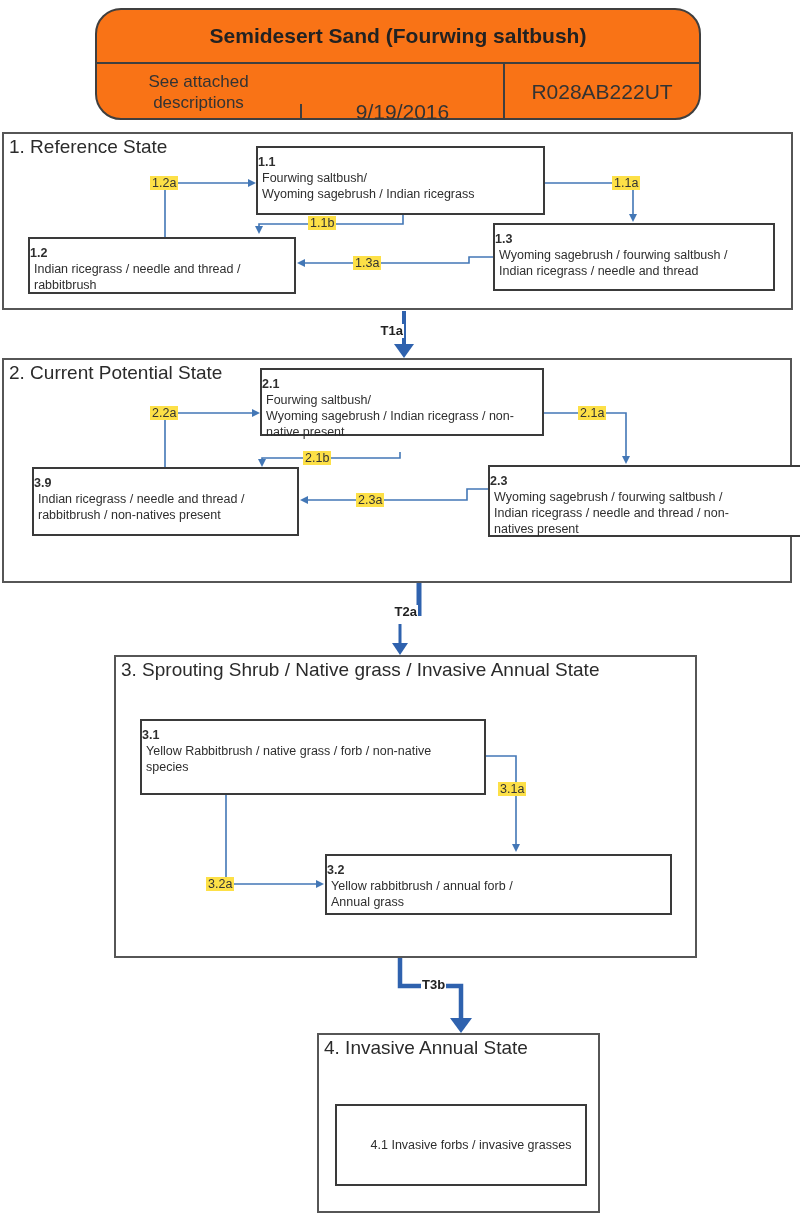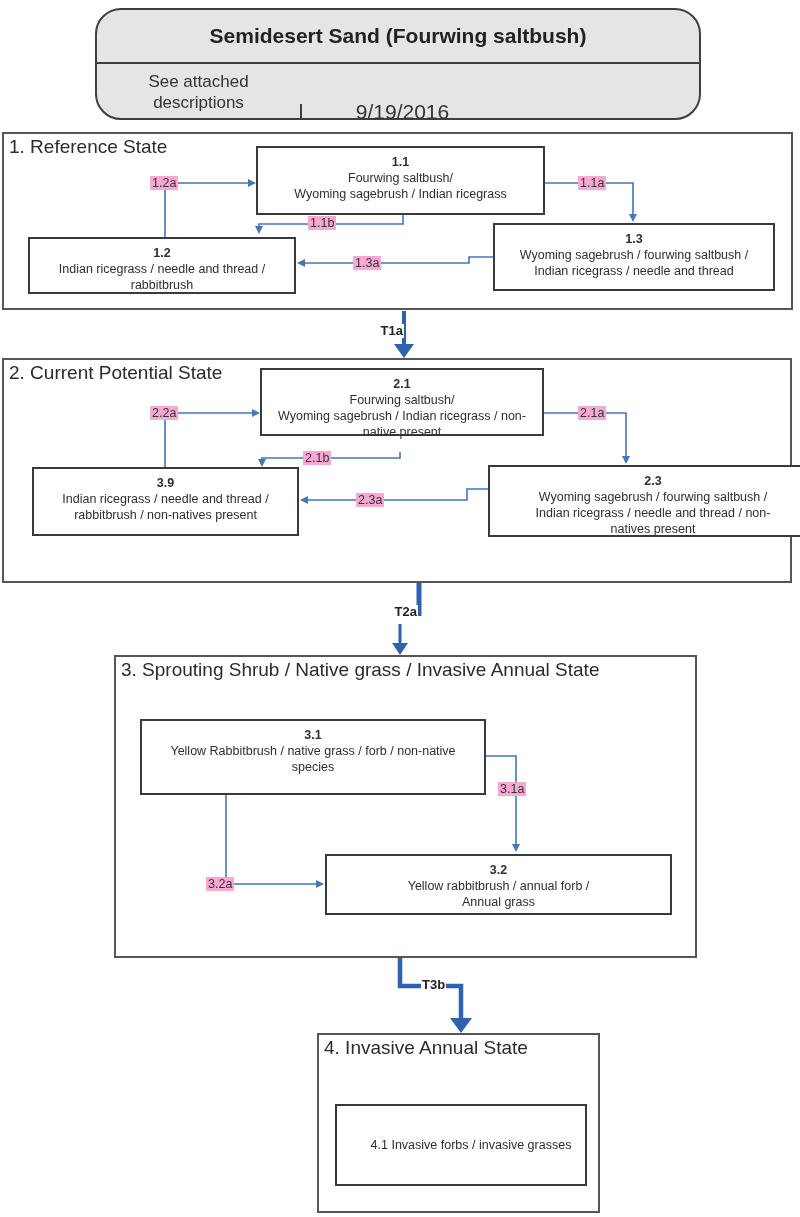--- a/index.html
+++ b/index.html
@@ -5,61 +5,62 @@
   :root{
     --arrow:#4377b6; --transition:#2f62ae; --box-border:#3a3a3a;
     --section-border:#565656; --text:#2e2e2e;
   }
   html,body{margin:0;padding:0;background:#fff;}
   #page{position:relative;width:800px;height:1217px;background:#ffffff;
         font-family:"Liberation Sans", sans-serif;color:var(--text);overflow:hidden;}
 
   
   .hdr{position:absolute;left:95px;top:8px;width:606px;height:112px;
-       border:2px solid #3f3f3f;border-radius:26px;background:#e5e5e5;box-sizing:border-box;}
+       border:2px solid #3f3f3f;border-radius:26px;background:#f97316;box-sizing:border-box;}
   .hdr-title{height:52px;border-bottom:2px solid #3f3f3f;display:flex;align-items:center;justify-content:center;
        font-size:21px;font-weight:bold;color:#222;}
   .hdr-row{display:flex;height:56px;}
   .hdr-cell{display:flex;align-items:center;justify-content:center;box-sizing:border-box;font-size:21px;color:#333;}
   .hdr-cell.note{font-size:17px;line-height:21px;text-align:center;white-space:pre-line;}
   .hdr-cell:nth-child(2),.hdr-cell:nth-child(3){border-left:2px solid #3f3f3f;}
 
   
   .sec{position:absolute;border:2px solid var(--section-border);background:transparent;box-sizing:border-box;}
   .sec-title{position:absolute;left:5px;top:2px;font-size:19px;color:#2b2b2b;white-space:nowrap;}
 
   
   .sbox{position:absolute;border:2px solid var(--box-border);background:#fff;box-sizing:border-box;
-        text-align:center;font-size:12.5px;line-height:16px;padding-top:6px;}
+        text-align:left;font-size:12.5px;line-height:16px;padding-top:6px;}
   .sbox .num{font-weight:bold;}
   .sbox .body{white-space:pre-line;padding:0 4px;}
   .sbox.center{display:flex;align-items:center;justify-content:center;padding-top:0;}
 
   
-  .albl{position:absolute;font-size:12.5px;line-height:14px;color:#333;background:#f9a8d4;padding:0 2px;white-space:nowrap;}
+  .albl{position:absolute;font-size:12.5px;line-height:14px;color:#333;background:#fde047;padding:0 2px;white-space:nowrap;}
   .tlbl{position:absolute;font-size:13px;line-height:14px;font-weight:bold;color:#222;background:#fff;padding:0 1px;white-space:nowrap;}
   .r{text-align:right;}
 
   svg.arrows{position:absolute;left:0;top:0;pointer-events:none;}
   .thin{stroke:var(--arrow);stroke-width:1.6;fill:none;}
   .thick{stroke:var(--transition);fill:none;}
   .mfill{fill:var(--arrow);}
   .tfill{fill:var(--transition);}
 </style>
 </head>
 <body>
 
 <div id="page">
 
   <div class="hdr">
     <div class="hdr-title">Semidesert Sand (Fourwing saltbush)</div>
     <div class="hdr-row">
       <div class="hdr-cell note" style="width:203px;">See attached
 descriptions</div>
       <div class="hdr-cell" style="width:203px;margin-top:40px;">9/19/2016</div>
+      <div class="hdr-cell" style="flex:1;">R028AB222UT</div>
     </div>
   </div>
 
   <div class="sec" style="left:2px;top:132px;width:791px;height:178px;">
     <div class="sec-title">1. Reference State</div>
   </div>
   <div class="sec" style="left:2px;top:358px;width:790px;height:225px;">
     <div class="sec-title">2. Current Potential State</div>
   </div>
   <div class="sec" style="left:114px;top:655px;width:583px;height:303px;">
@@ -141,21 +142,21 @@
     <div class="num">3.2</div>
     <div class="body">Yellow rabbitbrush / annual forb /
 Annual grass</div>
   </div>
 
   <div class="sbox center" style="left:335px;top:1104px;width:252px;height:82px;padding-left:20px;">
     <div class="body">4.1 Invasive forbs / invasive grasses</div>
   </div>
 
   <div class="albl" style="left:150px;top:176px;">1.2a</div>
-  <div class="albl" style="left:578px;top:176px;">1.1a</div>
+  <div class="albl" style="left:612px;top:176px;">1.1a</div>
   <div class="albl" style="left:308px;top:216px;">1.1b</div>
   <div class="albl" style="left:353px;top:256px;">1.3a</div>
   <div class="albl" style="left:150px;top:406px;">2.2a</div>
   <div class="albl" style="left:578px;top:406px;">2.1a</div>
   <div class="albl" style="left:303px;top:451px;">2.1b</div>
   <div class="albl" style="left:356px;top:493px;">2.3a</div>
   <div class="albl" style="left:498px;top:782px;">3.1a</div>
   <div class="albl" style="left:206px;top:877px;">3.2a</div>
 
   <div class="tlbl r" style="left:368px;top:324px;width:34px;">T1a</div>

